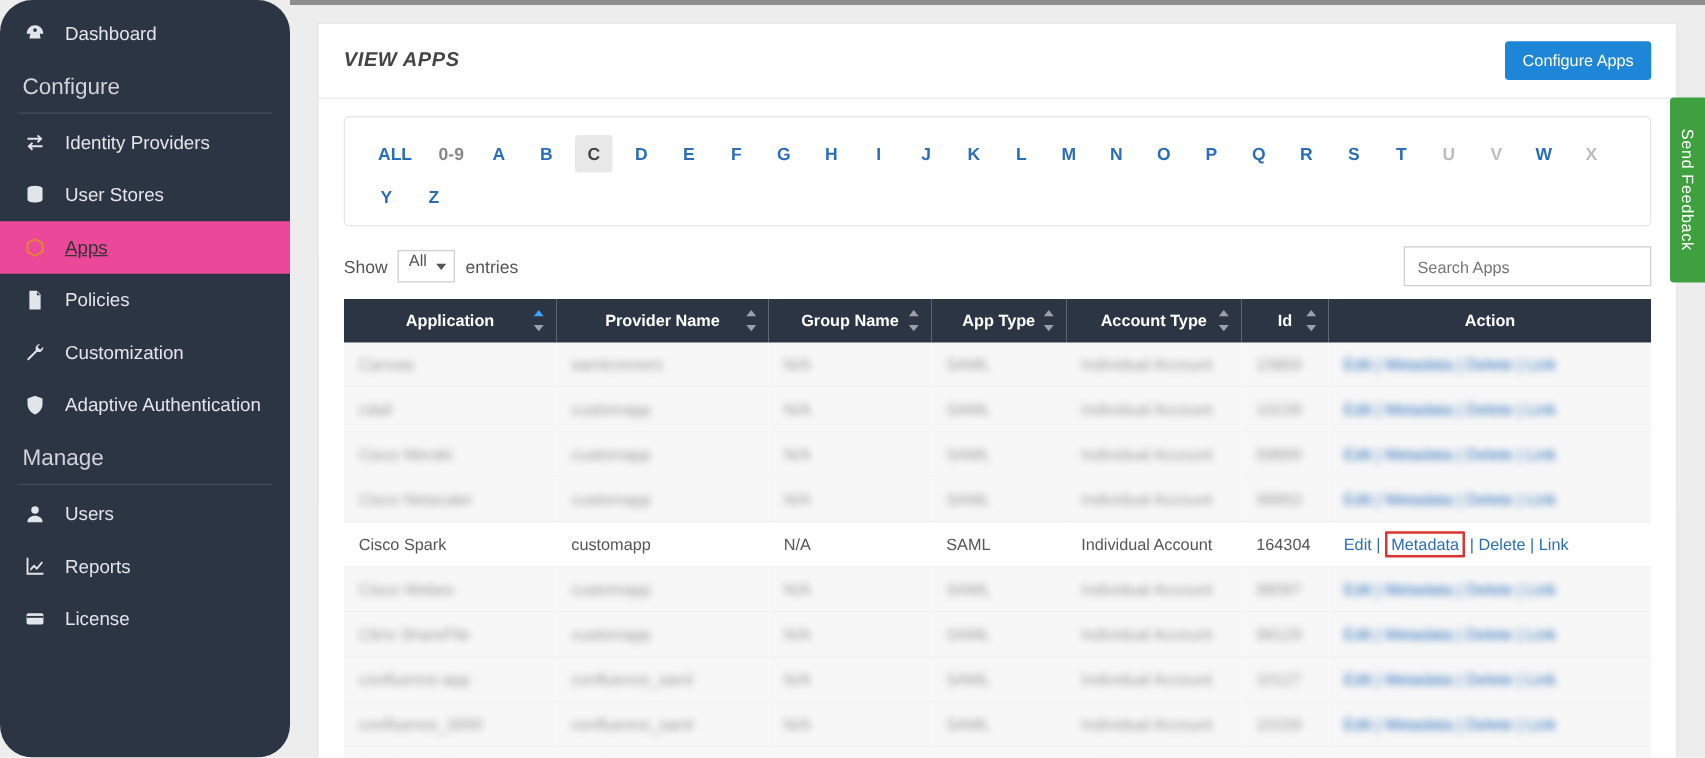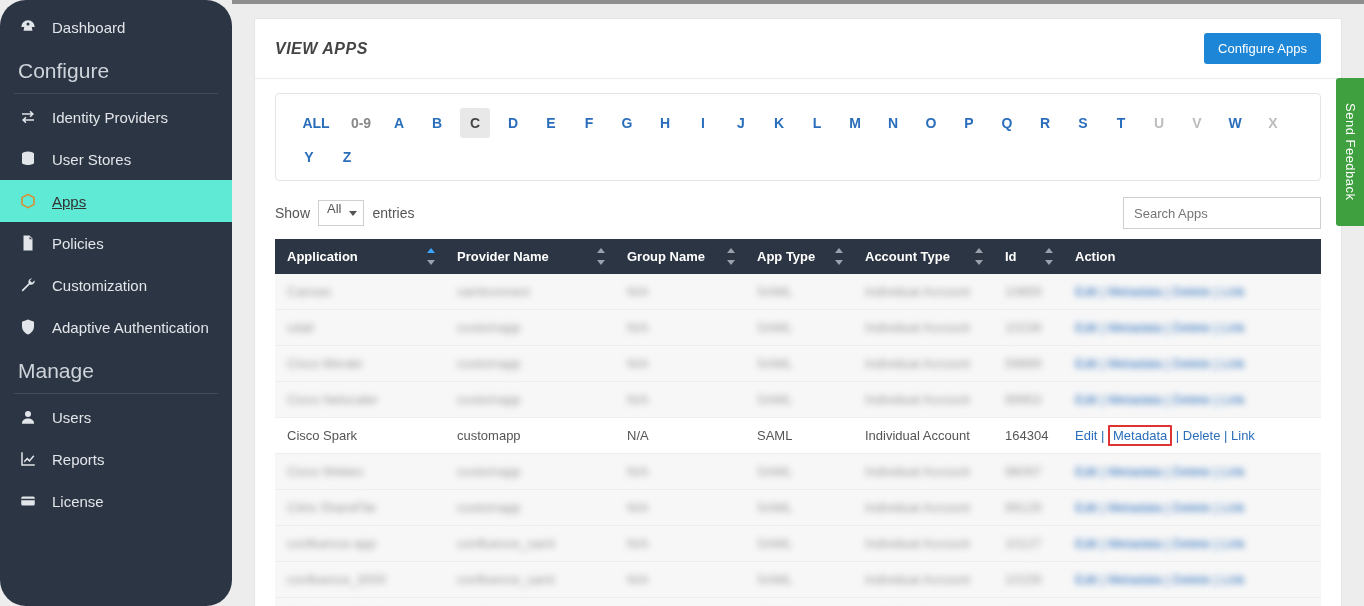--- a/index.html
+++ b/index.html
@@ -3,23 +3,23 @@
 <meta charset="utf-8">
 <style>
   * { box-sizing: border-box; margin:0; padding:0; }
   html,body { height:100%; font-family: -apple-system, "Segoe UI", Arial, sans-serif; font-size:14px; color:#333; }
   body { display:flex; width:1364px; height:606px; overflow:hidden; background:#ededed; }
 
   
   .sidebar { width:232px; background:#2c3543; color:#d7dbe0; display:flex; flex-direction:column; padding-top:6px;border-radius:26px; }
   .side-item { display:flex; align-items:center; gap:14px; padding:11px 18px; font-size:15px; color:#e2e5e9; cursor:pointer; }
   .side-item .icon { width:20px; height:20px; display:flex; align-items:center; justify-content:center; color:#e2e5e9; }
-  .side-item.active { background:#5eead4; color:#333;text-decoration:underline; }
+  .side-item.active { background:#ec4899; color:#333;text-decoration:underline; }
   .side-item.active .icon { color:#e08a2d; }
-  .side-section { padding:11px 18px 8px 18px; color:#cfd4db; font-size:21px; }
+  .side-section { padding:11px 18px 8px 18px; color:#cfd4db; font-size:18px; }
   .side-divider { border:none; border-top:1px solid #444c59; margin:2px 14px; }
 
   
   .main { flex:1; position:relative; display:flex; flex-direction:column; }
   .topbar-strip { height:4px; background:#8e8e8e; }
   .content { flex:1; padding:14px 22px 0 22px; overflow:hidden; }
 
   .panel { background:#fff; border:1px solid #e4e4e4; border-radius:2px; }
   .panel-head { display:flex; align-items:center; justify-content:space-between; padding:14px 20px; border-bottom:1px solid #ececec; }
   .panel-head h2 { font-size:16px; font-weight:700; color:#444; letter-spacing:.5px;font-style:italic; }
@@ -37,21 +37,21 @@
 
   .controls-row { display:flex; align-items:center; justify-content:space-between; margin:16px 0 10px 0; }
   .show-wrap { display:flex; align-items:center; gap:8px; color:#555; font-size:14px; }
   .select { border:1px solid #cfcfcf; height:26px; padding:0 22px 0 8px; font-size:13px; background:#fff; position:relative; }
   .select::after { content:''; position:absolute; right:6px; top:10px; border-left:4px solid transparent; border-right:4px solid transparent; border-top:5px solid #555; }
   .search { width:198px; height:32px; border:1px solid #cfcfcf; padding:0 10px; font-size:13px; color:#be185d; }
 
   
   table { width:100%; border-collapse:collapse; }
   thead tr { background:#2c3543; color:#fff; }
-  thead th { text-align:left; font-size:13px; font-weight:700; padding:10px 12px; position:relative; }
+  thead th { text-align:center; font-size:13px; font-weight:700; padding:10px 12px; position:relative; }
   thead th.sortable::after { content:''; position:absolute; right:10px; top:9px; width:0; height:0; border-left:4px solid transparent; border-right:4px solid transparent; border-bottom:5px solid #9aa1ad; }
   thead th.sortable::before { content:''; position:absolute; right:10px; bottom:9px; width:0; height:0; border-left:4px solid transparent; border-right:4px solid transparent; border-top:5px solid #9aa1ad; }
   thead th.sorted::after { border-bottom-color:#3aa4ff; }
   tbody tr { border-bottom:1px solid #eee; }
   tbody tr.blurred { background:#f7f7f7; }
   tbody td { padding:10px 12px; font-size:13px; color:#555; white-space:nowrap; }
   tbody tr.blurred td { filter: blur(3px); color:#9b9b9b; user-select:none; }
 
   .actions a { color:#2a6ebb; text-decoration:none; cursor:pointer; }
   .actions .sep { color:#2a6ebb; }

